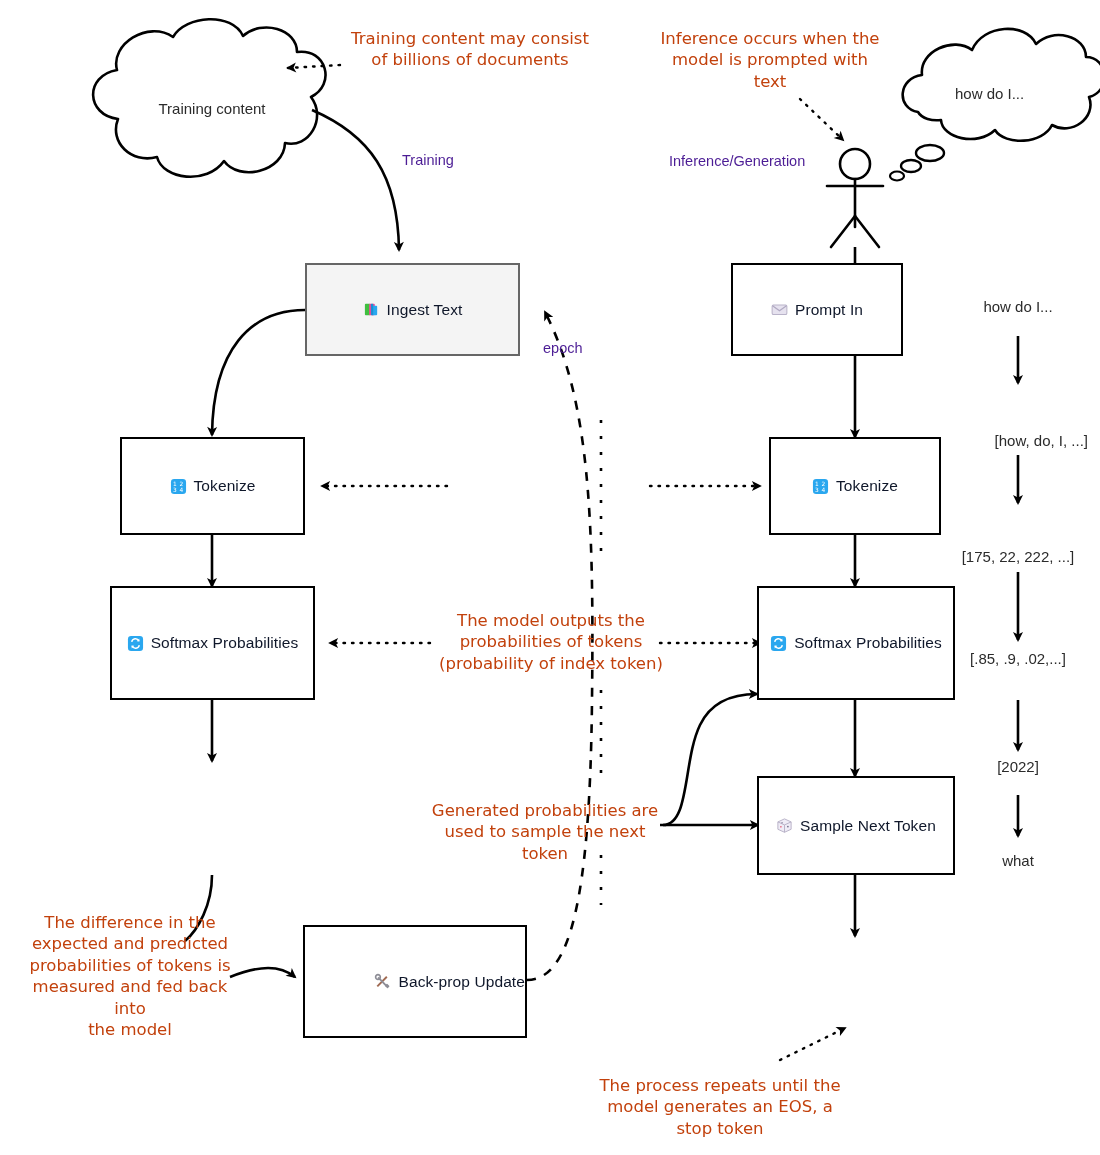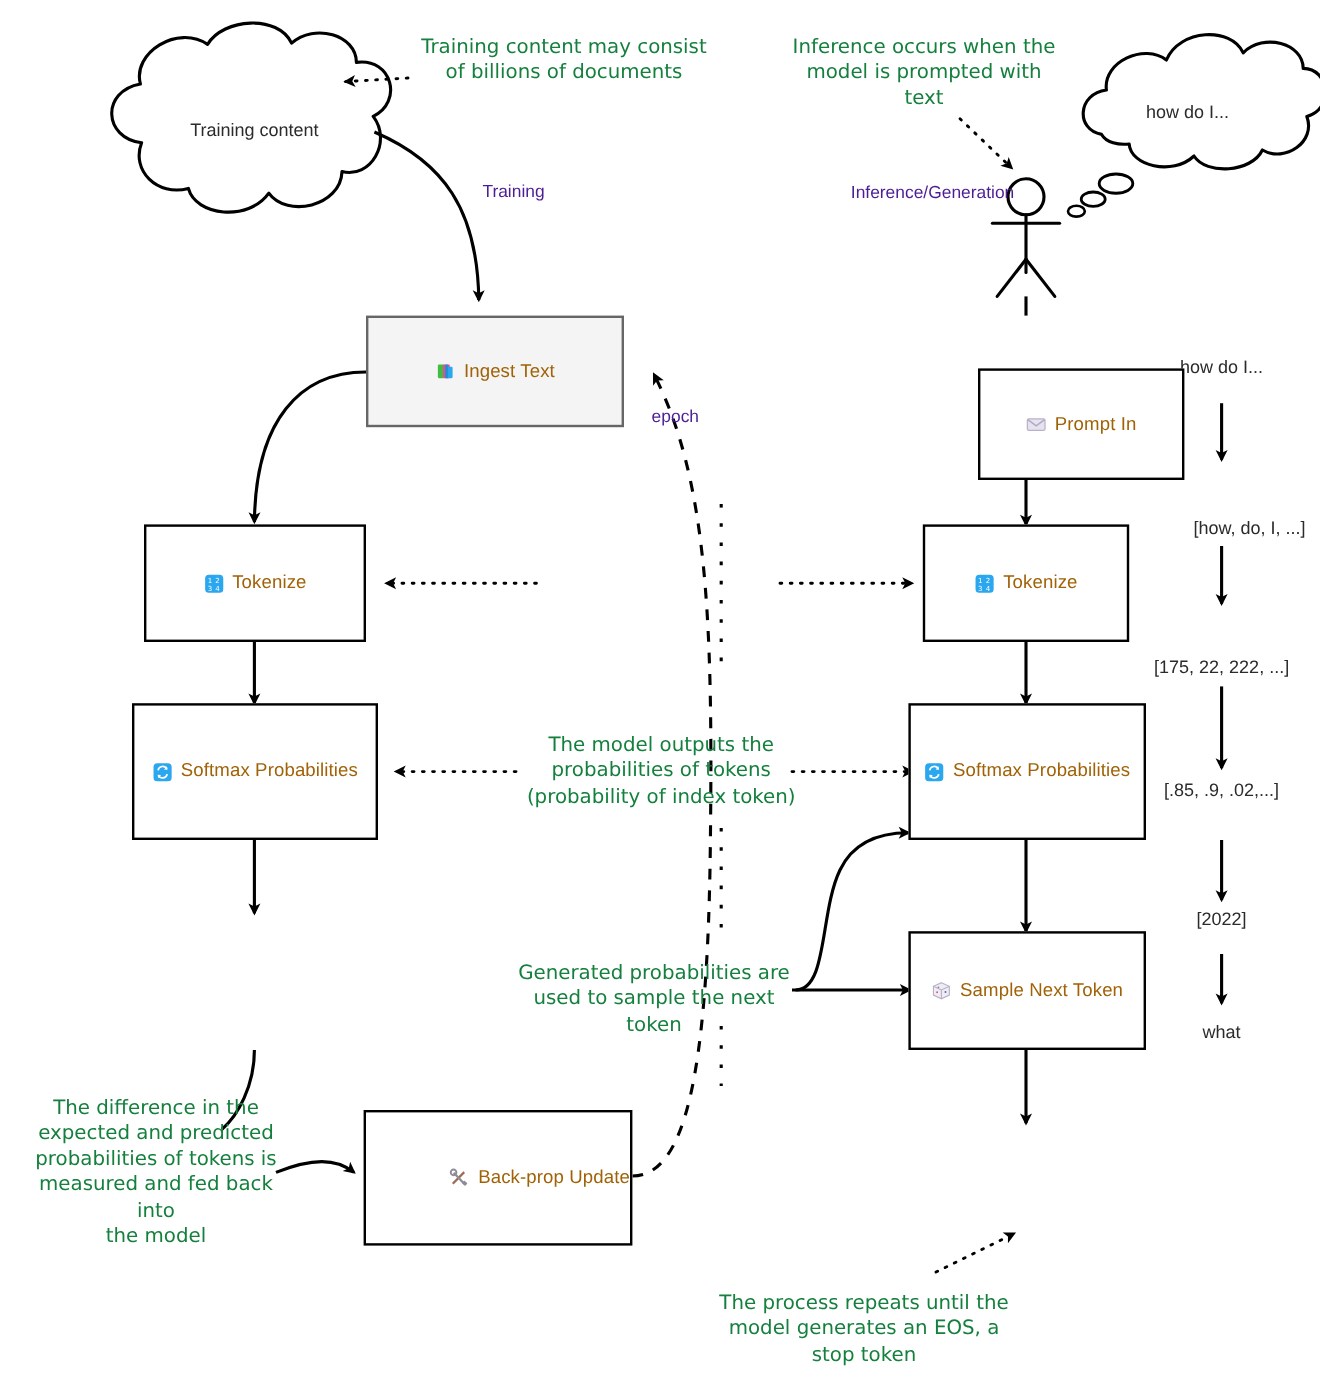--- a/index.html
+++ b/index.html
@@ -44,41 +44,41 @@
     border: 2px solid #666666;
   }
   .node-inner {
     display: flex;
     align-items: center;
     gap: 7px;
     white-space: nowrap;
   }
   .node-label {
     font-size: 15.5px;
-    color: #a16207;
+    color: #0f172a;
     letter-spacing: .1px;
   }
 
   
   .ico {
     width: 17px;
     height: 17px;
     display: inline-block;
     flex: 0 0 auto;
     position: relative;
   }
   .ico svg { display: block; }
 
   
   .note {
     position: absolute;
     font-family: "DejaVu Sans", sans-serif;
     font-size: 16.5px;
     line-height: 1.30;
-    color: #15803d;
+    color: #c2410c;
     text-align: center;
     z-index: 3;
   }
   .small-label {
     position: absolute;
     font-family: "Liberation Sans", sans-serif;
     font-size: 14.5px;
     color: #4c1d95;
     z-index: 3;
     white-space: nowrap;
@@ -204,21 +204,21 @@
   <div class="cloud-text" style="left:120px; top:100px; width:184px; text-align:center;">Training content</div>
 
   <div class="cloud-text" style="left:955px; top:85px;">how do I...</div>
 
   <div class="note" style="left:345px; top:28px; width:250px; white-space:pre-line;">Training content may consist
 of billions of documents</div>
 
   <div class="note" style="left:655px; top:28px; width:230px; white-space:pre-line;">Inference occurs when the
 model is prompted with text</div>
 
-  <div class="small-label" style="left:669px; top:153px;margin-left:40px;">Inference/Generation</div>
+  <div class="small-label" style="left:669px; top:153px;">Inference/Generation</div>
 
   <div class="small-label" style="left:402px; top:152px;">Training</div>
 
   <div class="small-label" style="left:543px; top:340px;">epoch</div>
 
 
   <div class="note" style="left:420px; top:800px; width:250px; white-space:pre-line;">Generated probabilities are
 used to sample the next token</div>
 
   <div class="note" style="left:433px; top:610px; width:236px; white-space:pre-line;">The model outputs the
@@ -294,21 +294,21 @@
           <line x1="3.5" y1="14.2" x2="13.6" y2="4" stroke="#a06a52" stroke-width="2"></line>
           <line x1="13.6" y1="14.2" x2="4.4" y2="4.6" stroke="#8d8d96" stroke-width="2"></line>
           <circle cx="4.2" cy="4.2" r="2.5" fill="none" stroke="#8d8d96" stroke-width="1.7"></circle>
           <rect x="12" y="12.2" width="4" height="3.2" rx="0.7" fill="#8d8d96" transform="rotate(45 14 13.8)"></rect>
         </svg>
       </span>
       <span class="node-label">Back-prop Update</span>
     </div>
   </div>
 
-  <div class="node" style="left:815px; top:263px; width:172px; height:93px;margin-top:44px;">
+  <div class="node" style="left:731px; top:263px; width:172px; height:93px;">
     <div class="node-inner">
       <span class="ico">
         <svg viewBox="0 0 18 18" width="17" height="17">
           <rect x="1.2" y="4.2" width="15.6" height="10.2" rx="1.4" fill="#e6e2ef" stroke="#b9b3c9" stroke-width="1.1"></rect>
           <path d="M1.6 5 L9 10.4 L16.4 5" fill="none" stroke="#b0a9c2" stroke-width="1.3"></path>
         </svg>
       </span>
       <span class="node-label">Prompt In</span>
     </div>
   </div>

